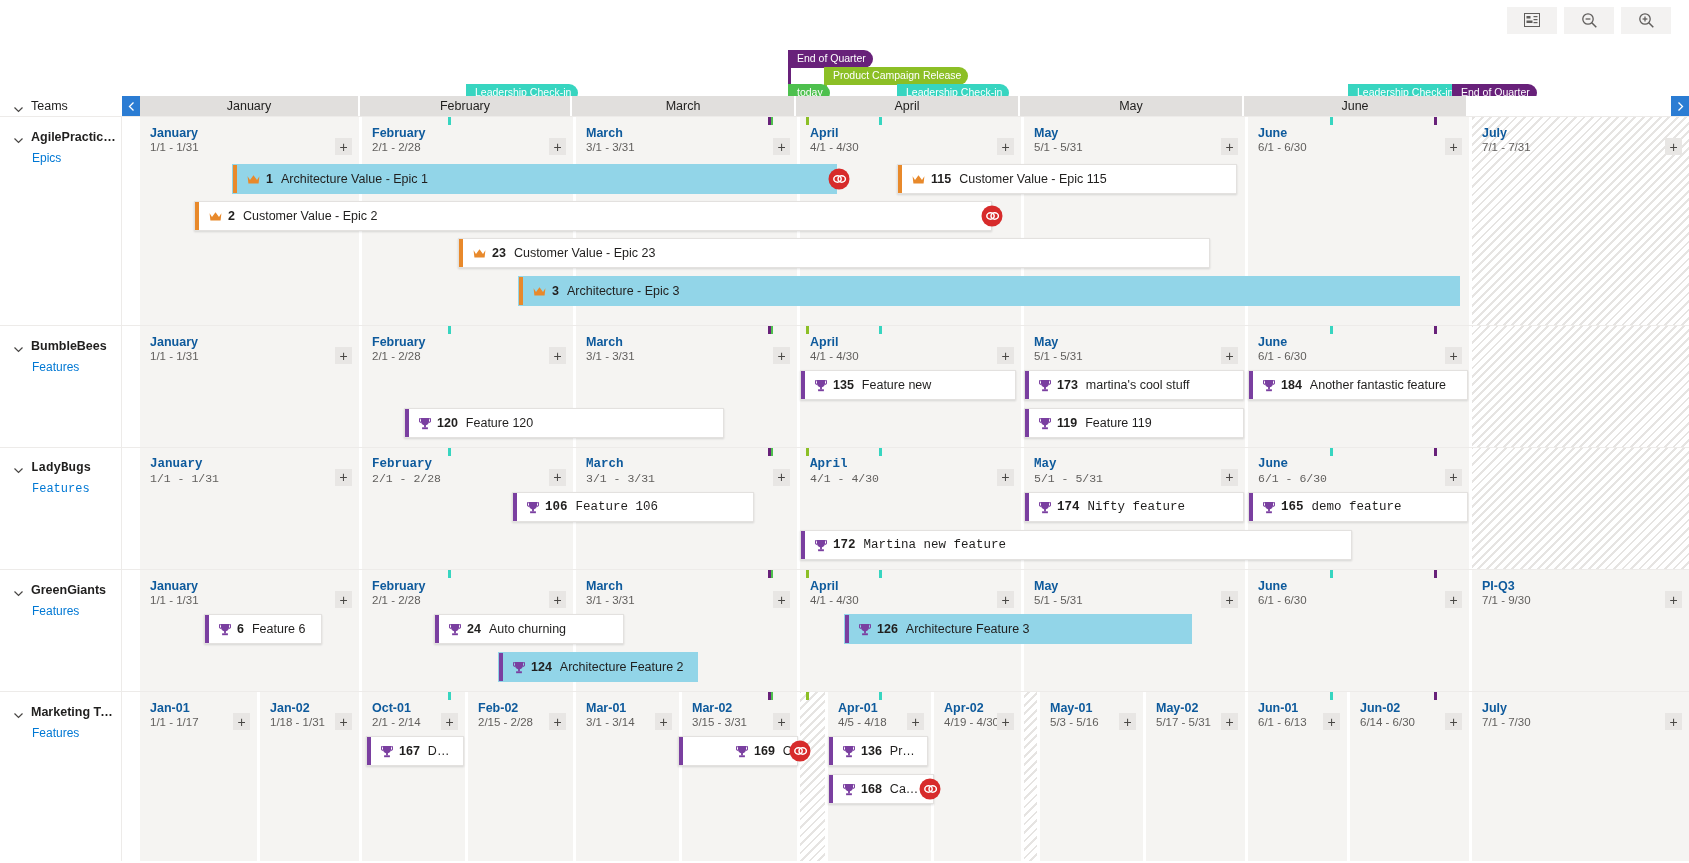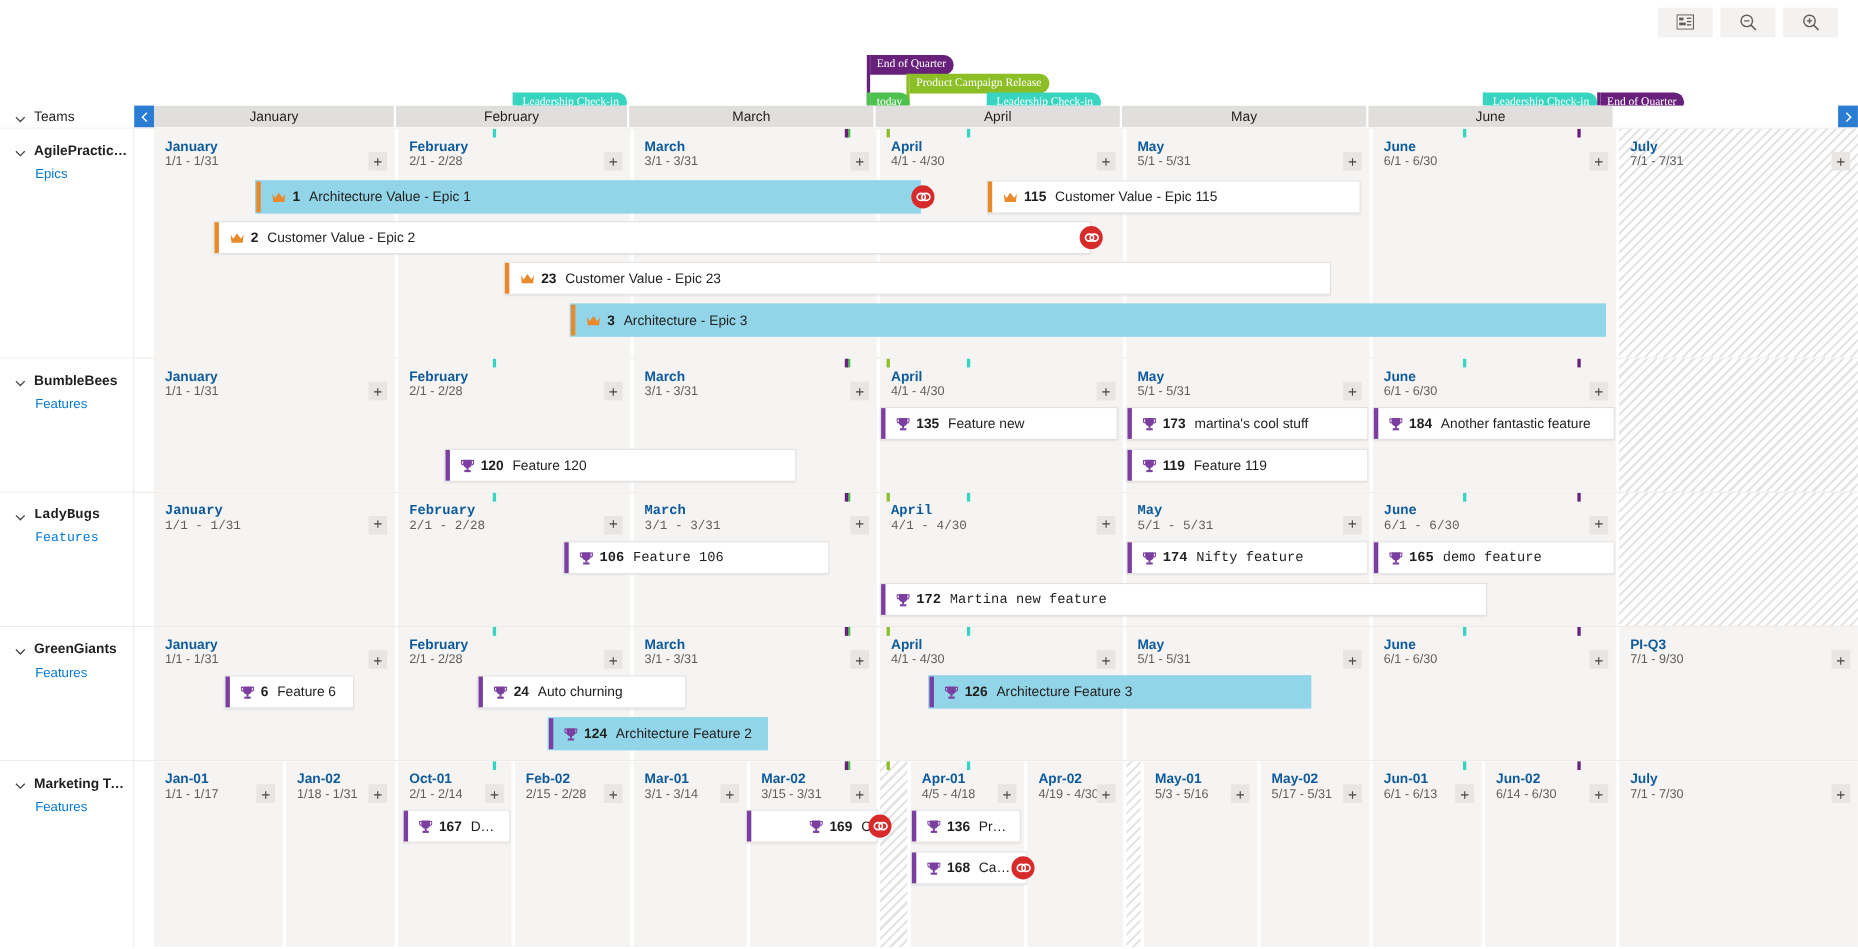--- a/index.html
+++ b/index.html
@@ -26,21 +26,21 @@
   
   .flags-layer {
     position: absolute; top: 40px; left: 0; width: 1689px; height: 56px;
     pointer-events: none;
   }
   .flag {
     position: absolute; height: 18px; line-height: 17px;
     font-size: 10.5px; color: #fff; white-space: nowrap;
     padding: 0 7px 0 6px;
     border-radius: 0 9px 9px 0;
-    pointer-events: auto; cursor: pointer; font-family: Liberation Serif, serif;
+    pointer-events: auto; cursor: pointer;
   }
   .flag-stem {
     position: absolute; width: 3px; bottom: 0;
   }
 
   
   .header-row {
     position: absolute; top: 96px; left: 0; width: 1689px; height: 24px;
     display: flex; background: #ffffff;
   }

